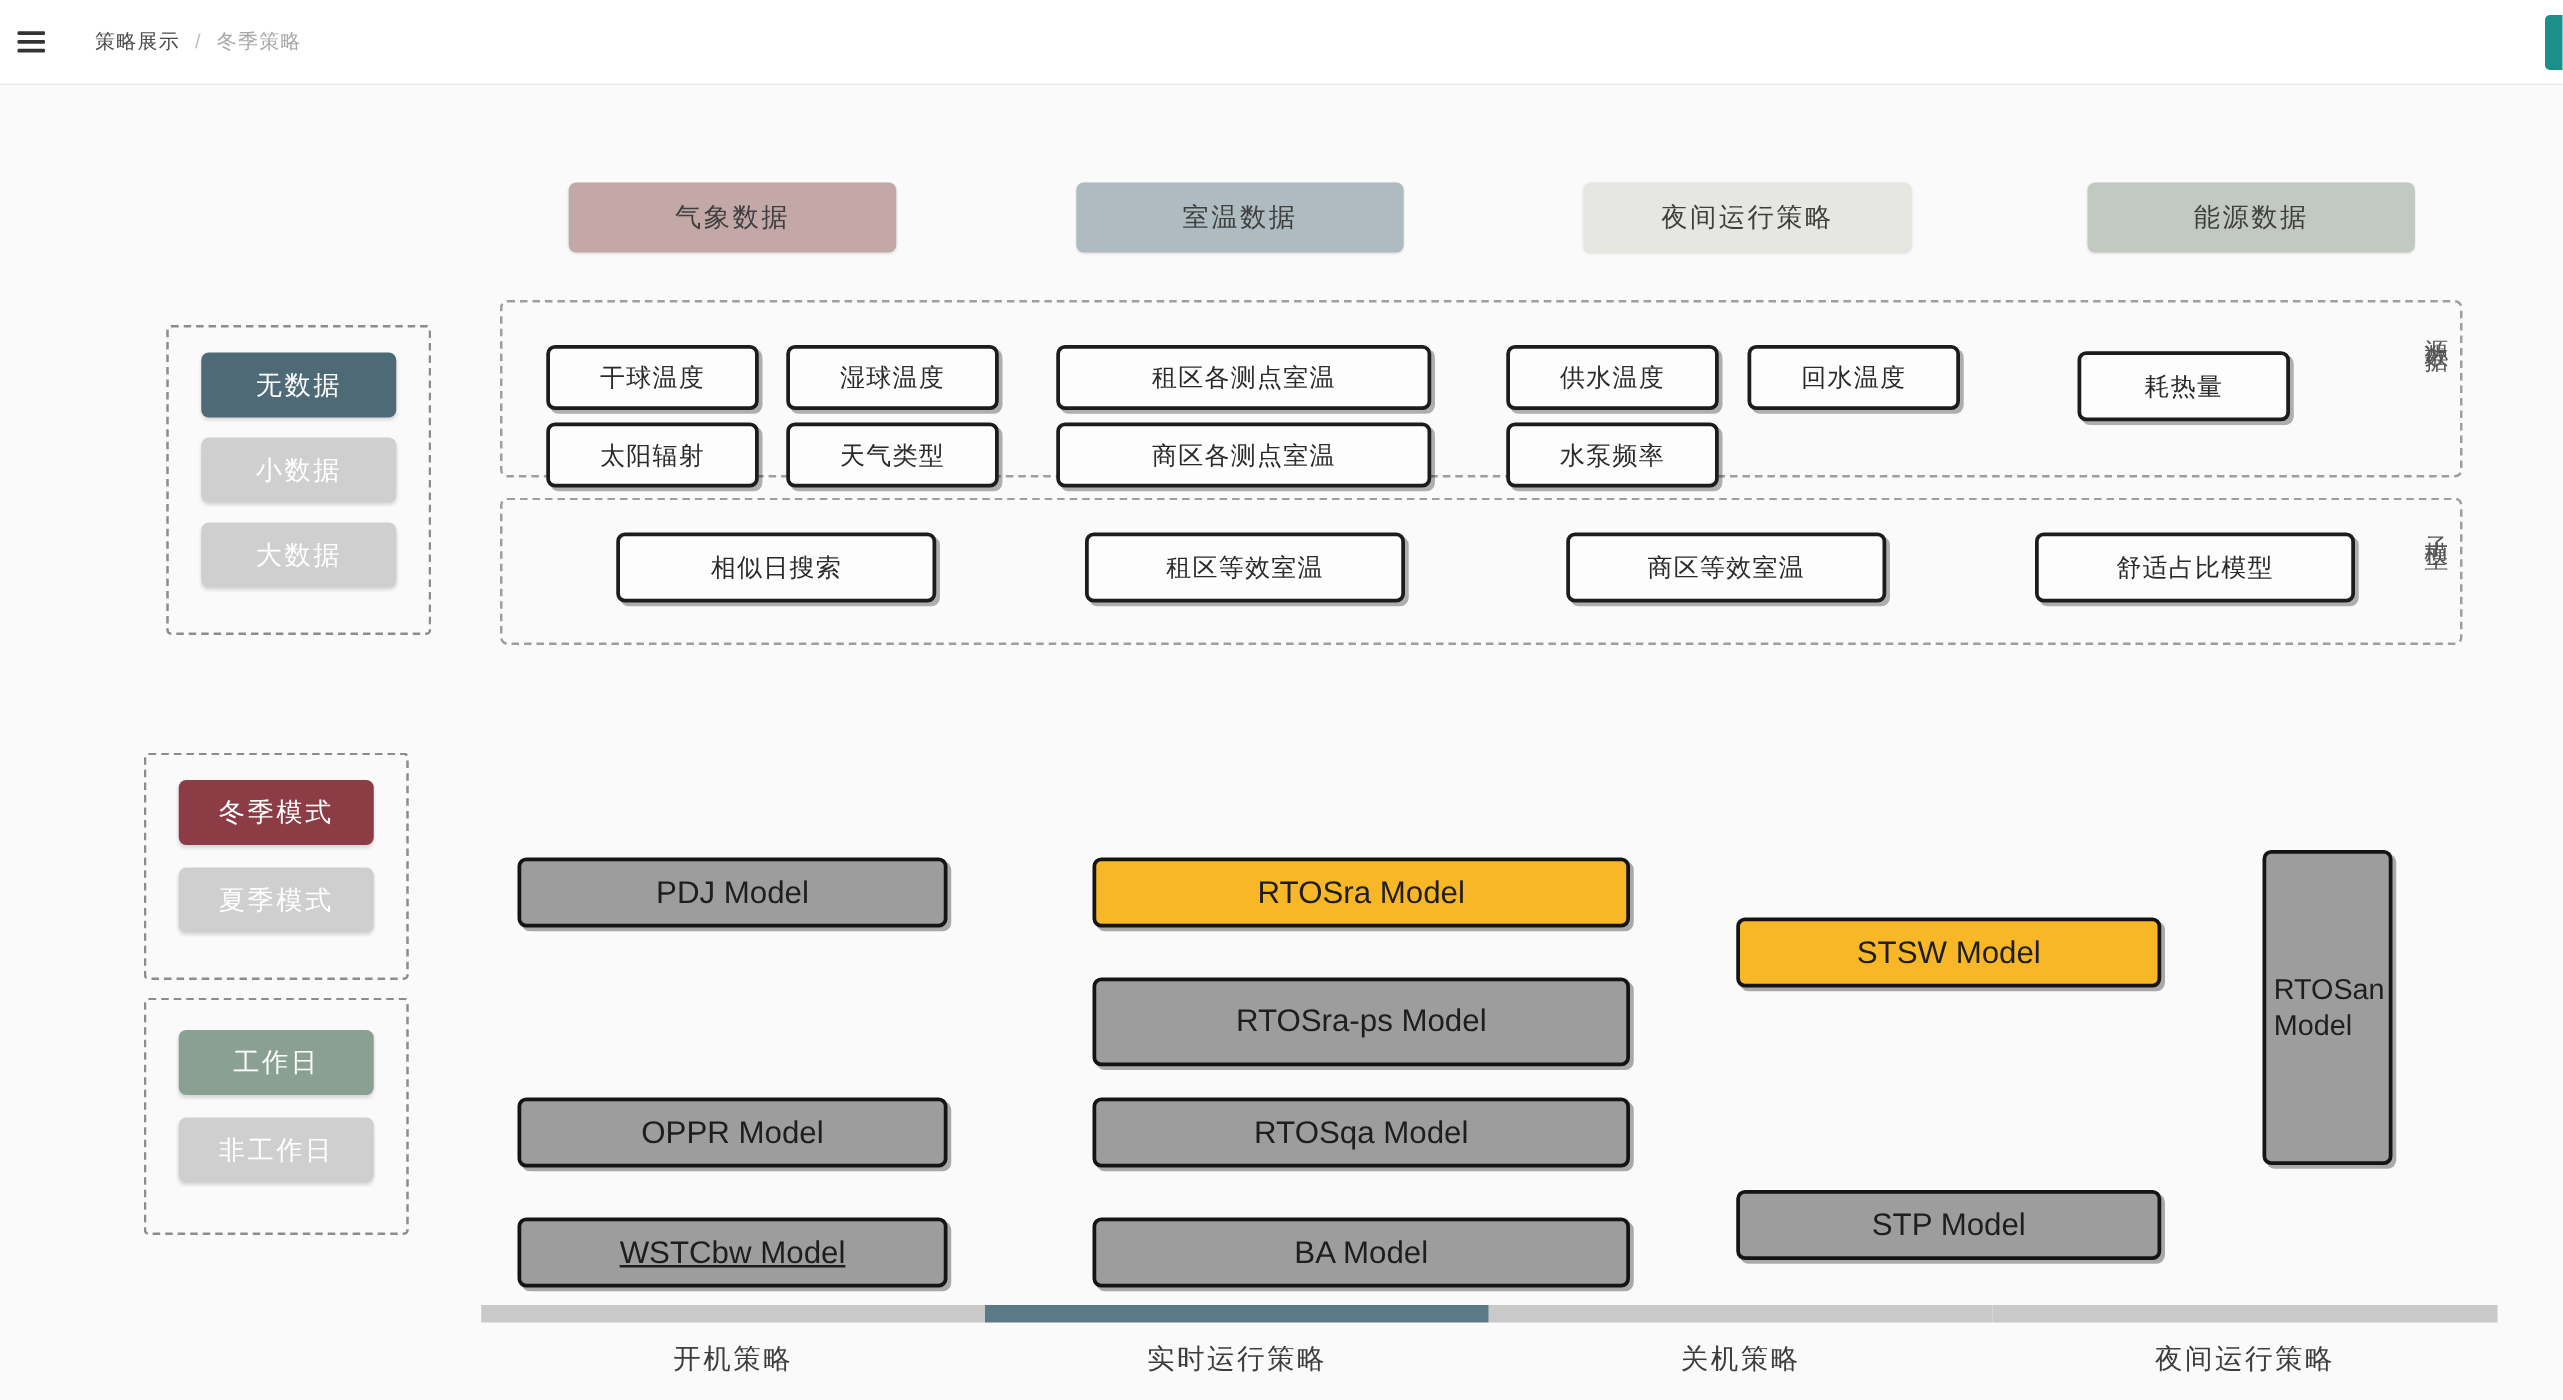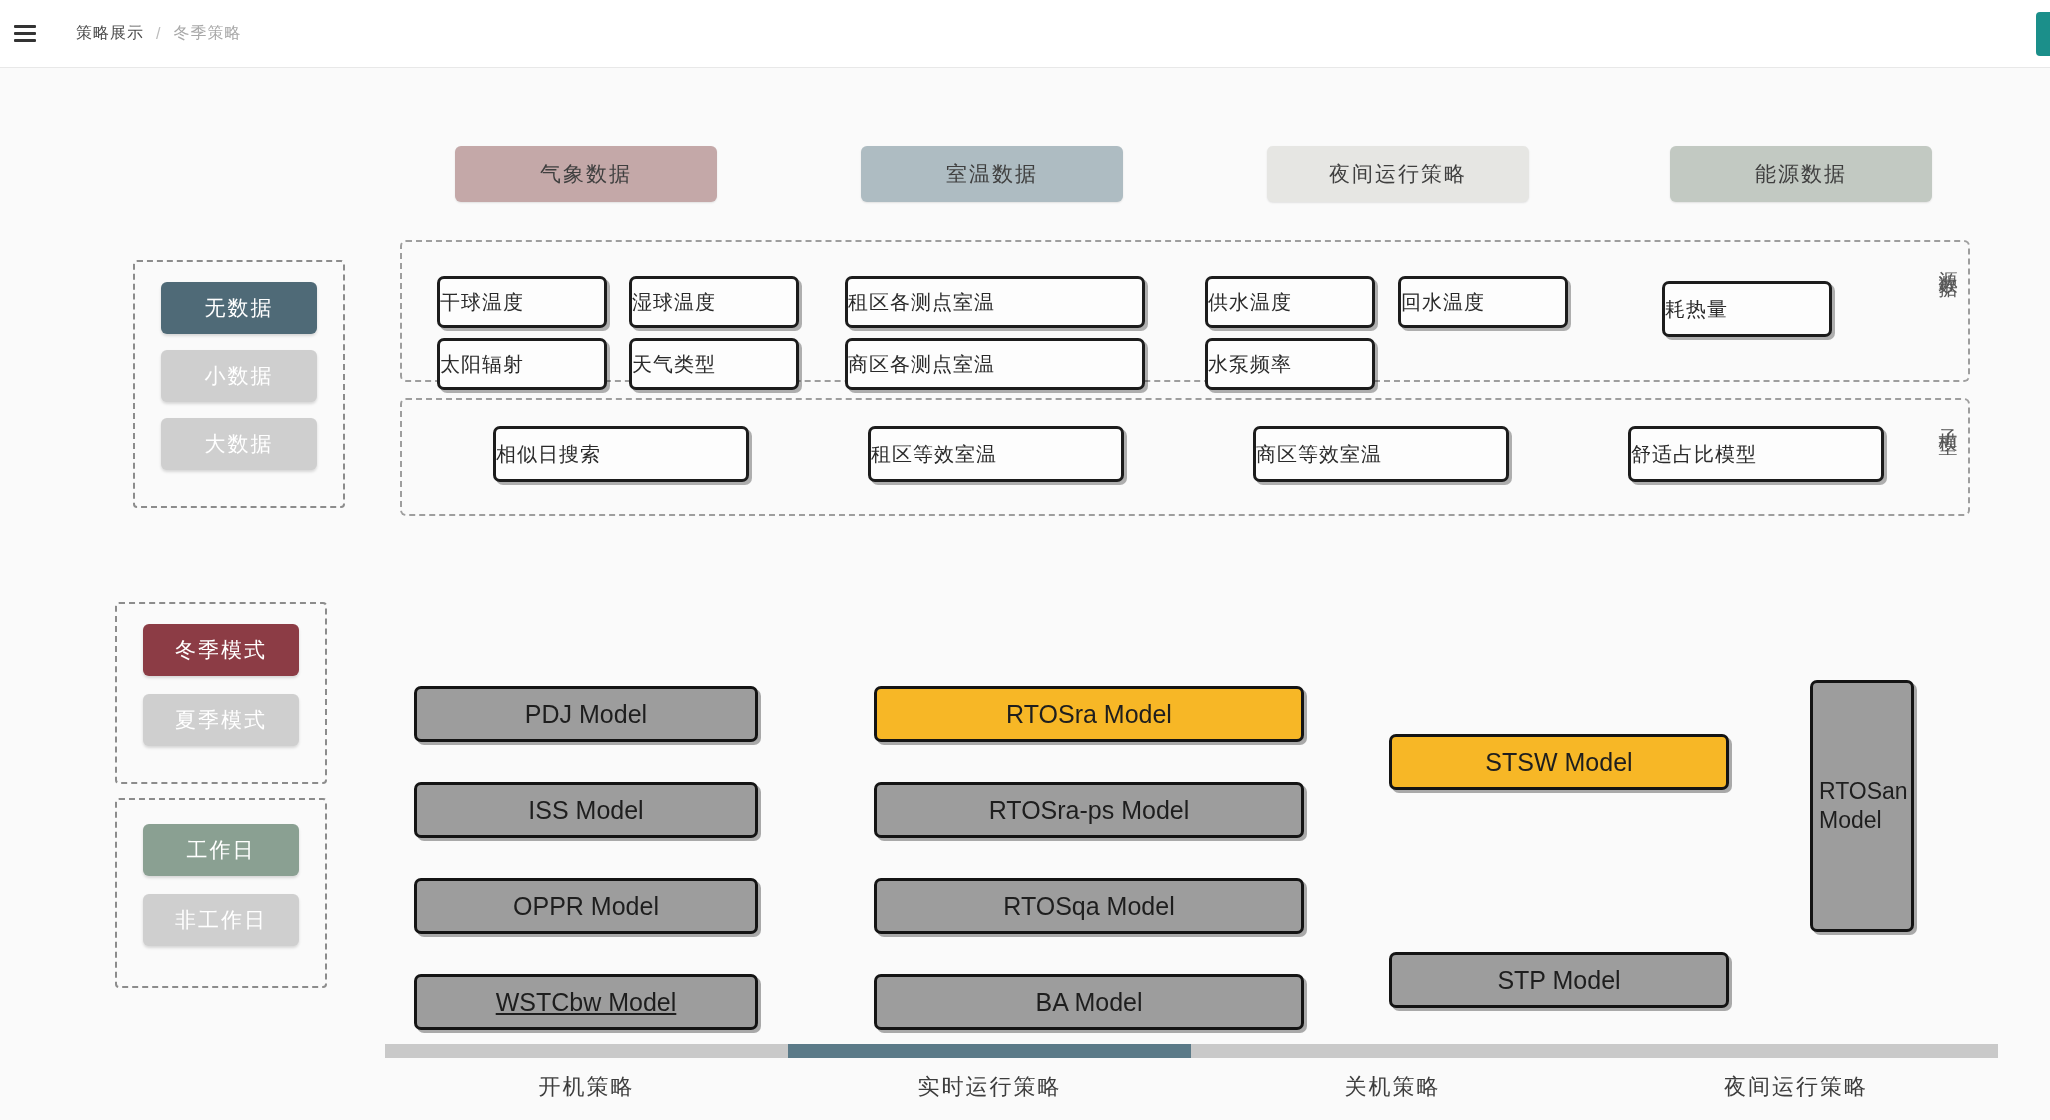--- a/index.html
+++ b/index.html
@@ -69,21 +69,21 @@
     font-size: 19px; color: #555; letter-spacing: 4px;
     line-height: 1.1;
   }
 
   
   .chip {
     position: absolute; height: 52px;
     background: #fdfdfd;
     border: 3px solid #1c1c1c;
     border-radius: 7px;
-    display: flex; align-items: center; 
+    display: flex; align-items: center; justify-content: center;
     font-size: 20px; color: #2a2a2a; letter-spacing: 1px;
     box-shadow: 3px 3px 0 rgba(0,0,0,.30);
   }
   .chip.tall { height: 56px; }
 
   
   .selgroup {
     position: absolute;
     border: 2px dashed #8c8c8c;
     border-radius: 4px;
@@ -234,34 +234,31 @@
       <span>工作日</span>
     </div>
     <div class="selbtn off" style="left: 26px; top: 94px; background: rgb(207, 207, 207);">
       <span>非工作日</span>
     </div>
   </div>
 
   <div class="model" style="left: 414px; top: 618px; width: 344px; height: 56px; background: rgb(157, 157, 157);">
     <span>PDJ Model</span>
     </div>
-  <div class="model" style="left: 414px; top: 714px; width: 344px; height: 56px; background: rgb(157, 157, 157);">
-    <span>ISS Model</span>
-    </div>
   <div class="model" style="left: 414px; top: 810px; width: 344px; height: 56px; background: rgb(157, 157, 157);">
     <span>OPPR Model</span>
     </div>
   <div class="model" style="left: 414px; top: 906px; width: 344px; height: 56px; background: rgb(157, 157, 157); text-decoration: underline;">
     <span>WSTCbw Model</span>
     </div>
 
   <div class="model hl" style="left: 874px; top: 618px; width: 430px; height: 56px; background: rgb(247, 183, 38);">
     <span>RTOSra Model</span>
     </div>
-  <div class="model" style="left: 874px; top: 714px; width: 430px; height: 56px; background: rgb(157, 157, 157);">
+  <div class="model" style="left: 874px; top: 714px; width: 430px; height: 71px; background: rgb(157, 157, 157);">
     <span>RTOSra-ps Model</span>
     </div>
   <div class="model" style="left: 874px; top: 810px; width: 430px; height: 56px; background: rgb(157, 157, 157);">
     <span>RTOSqa Model</span>
     </div>
   <div class="model" style="left: 874px; top: 906px; width: 430px; height: 56px; background: rgb(157, 157, 157);">
     <span>BA Model</span>
     </div>
 
   <div class="model hl" style="left: 1389px; top: 666px; width: 340px; height: 56px; background: rgb(247, 183, 38);">

